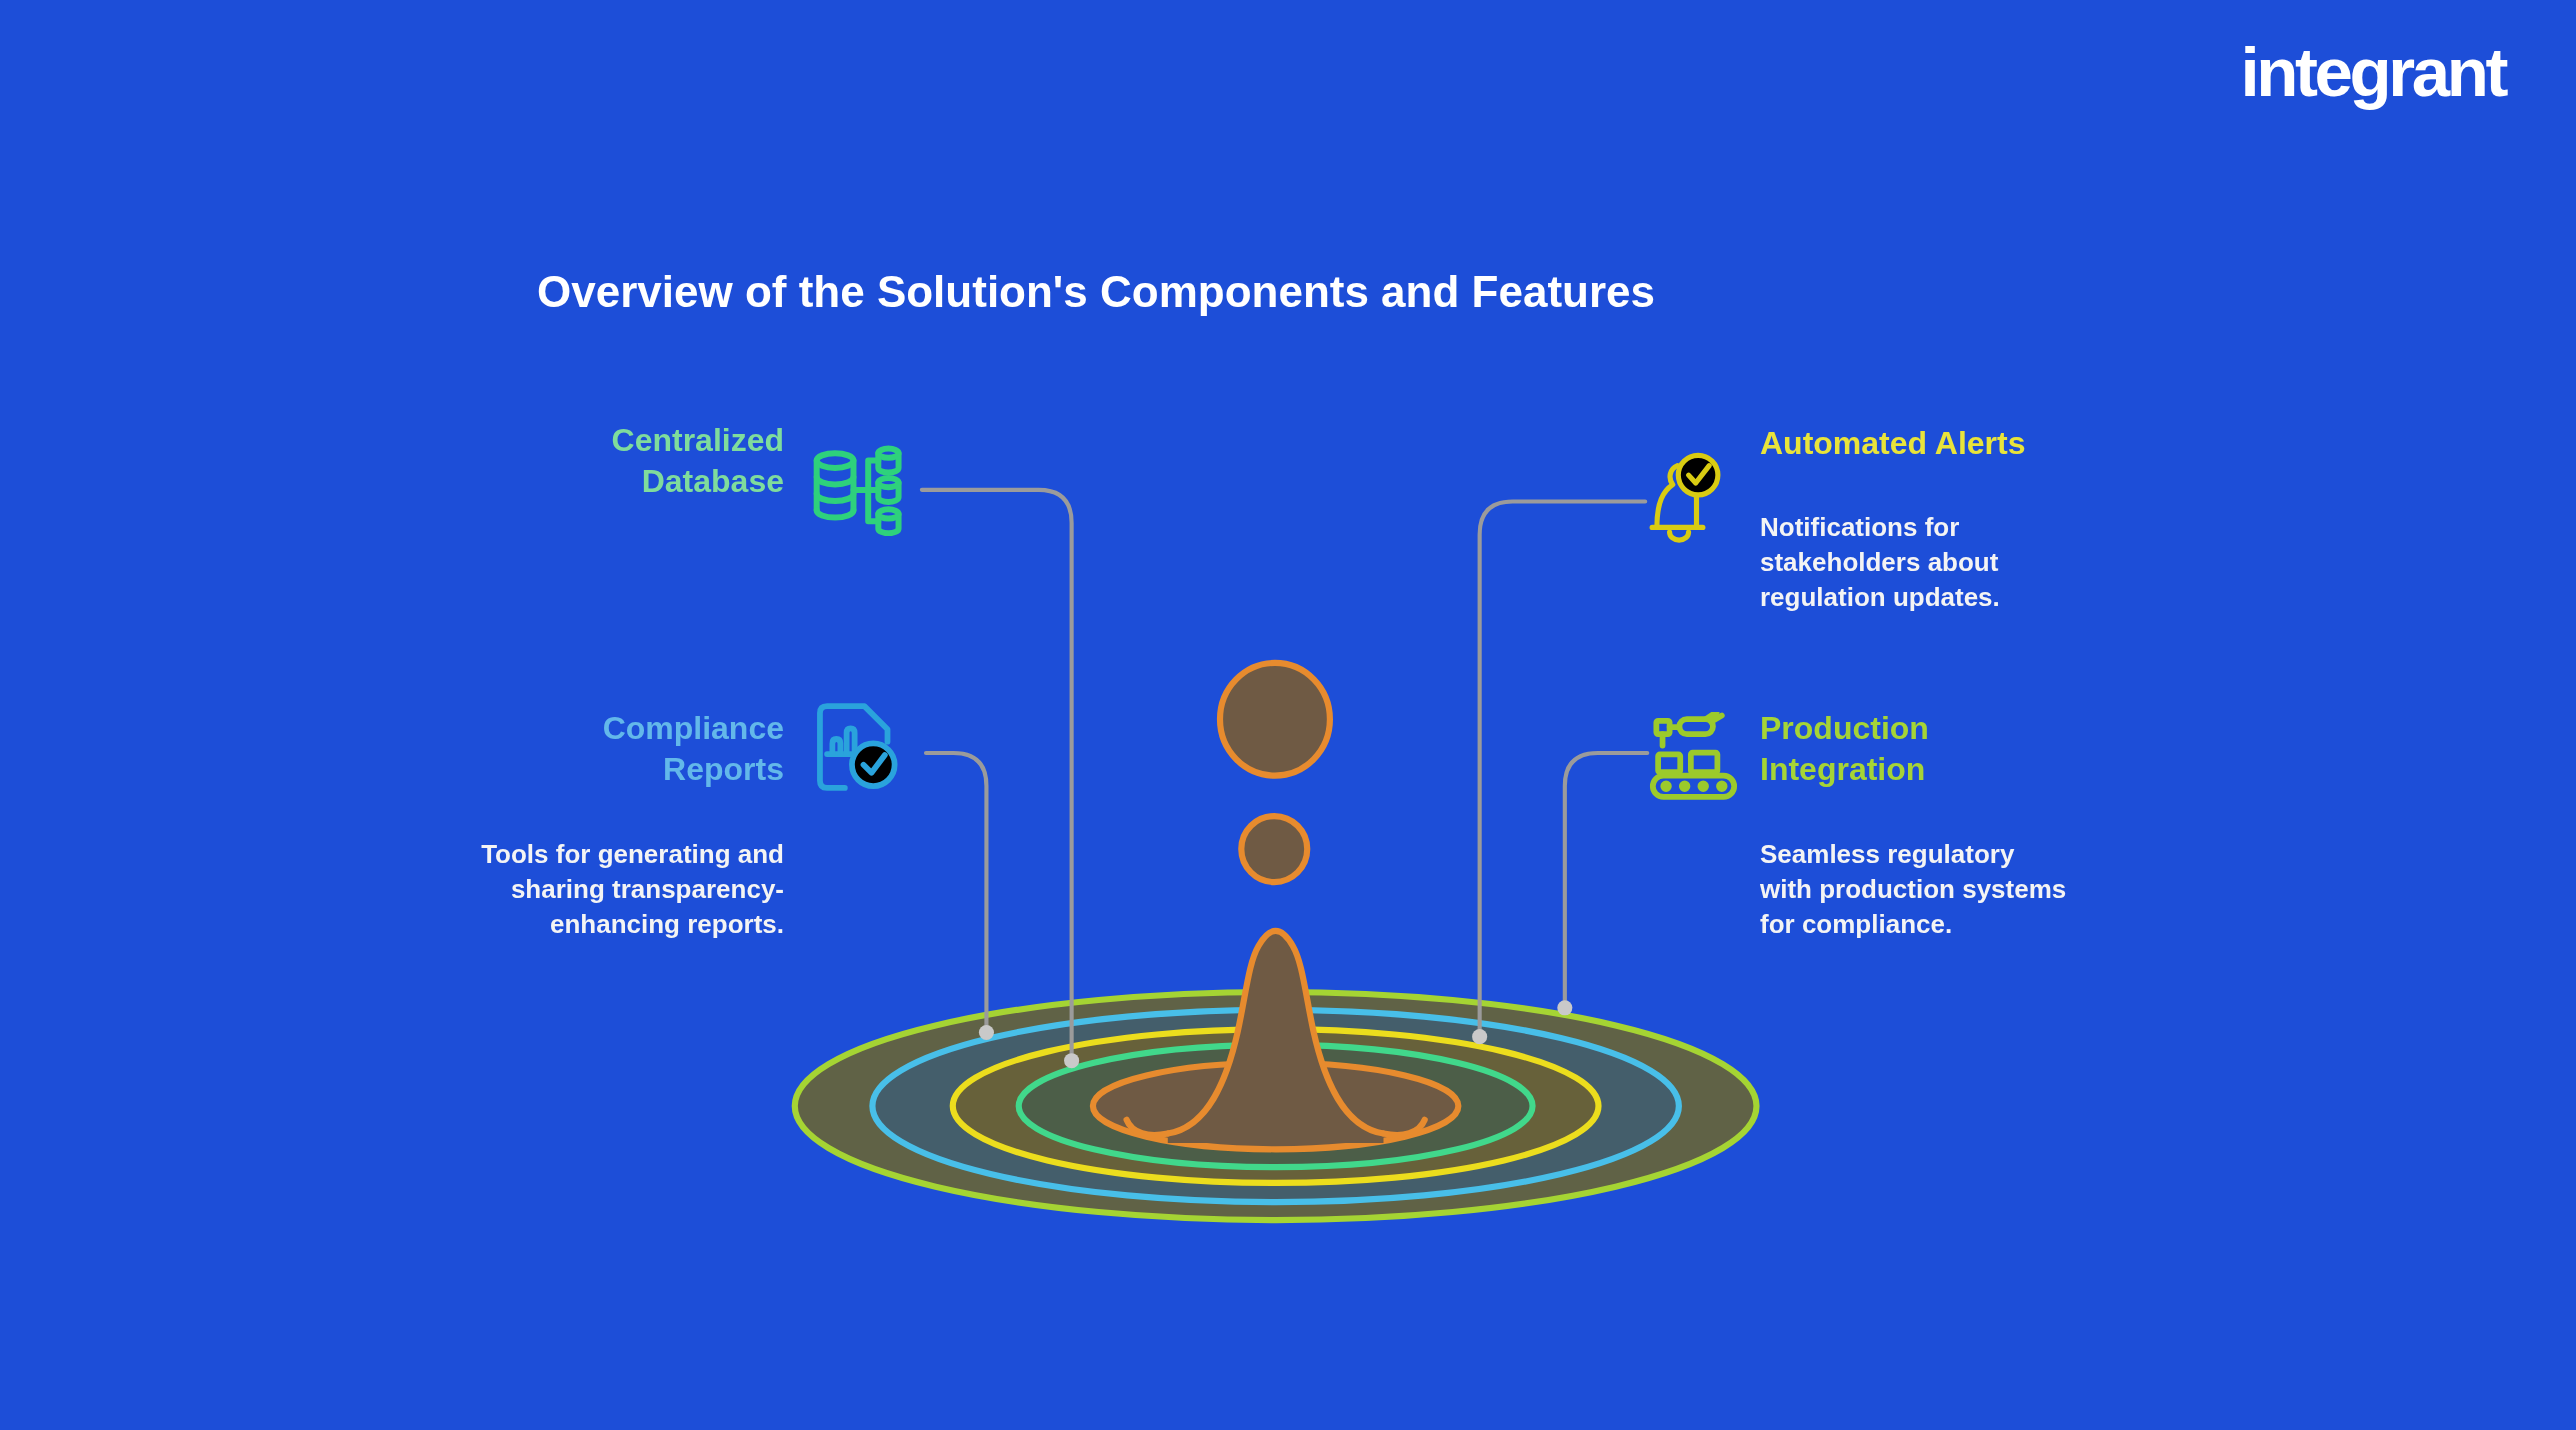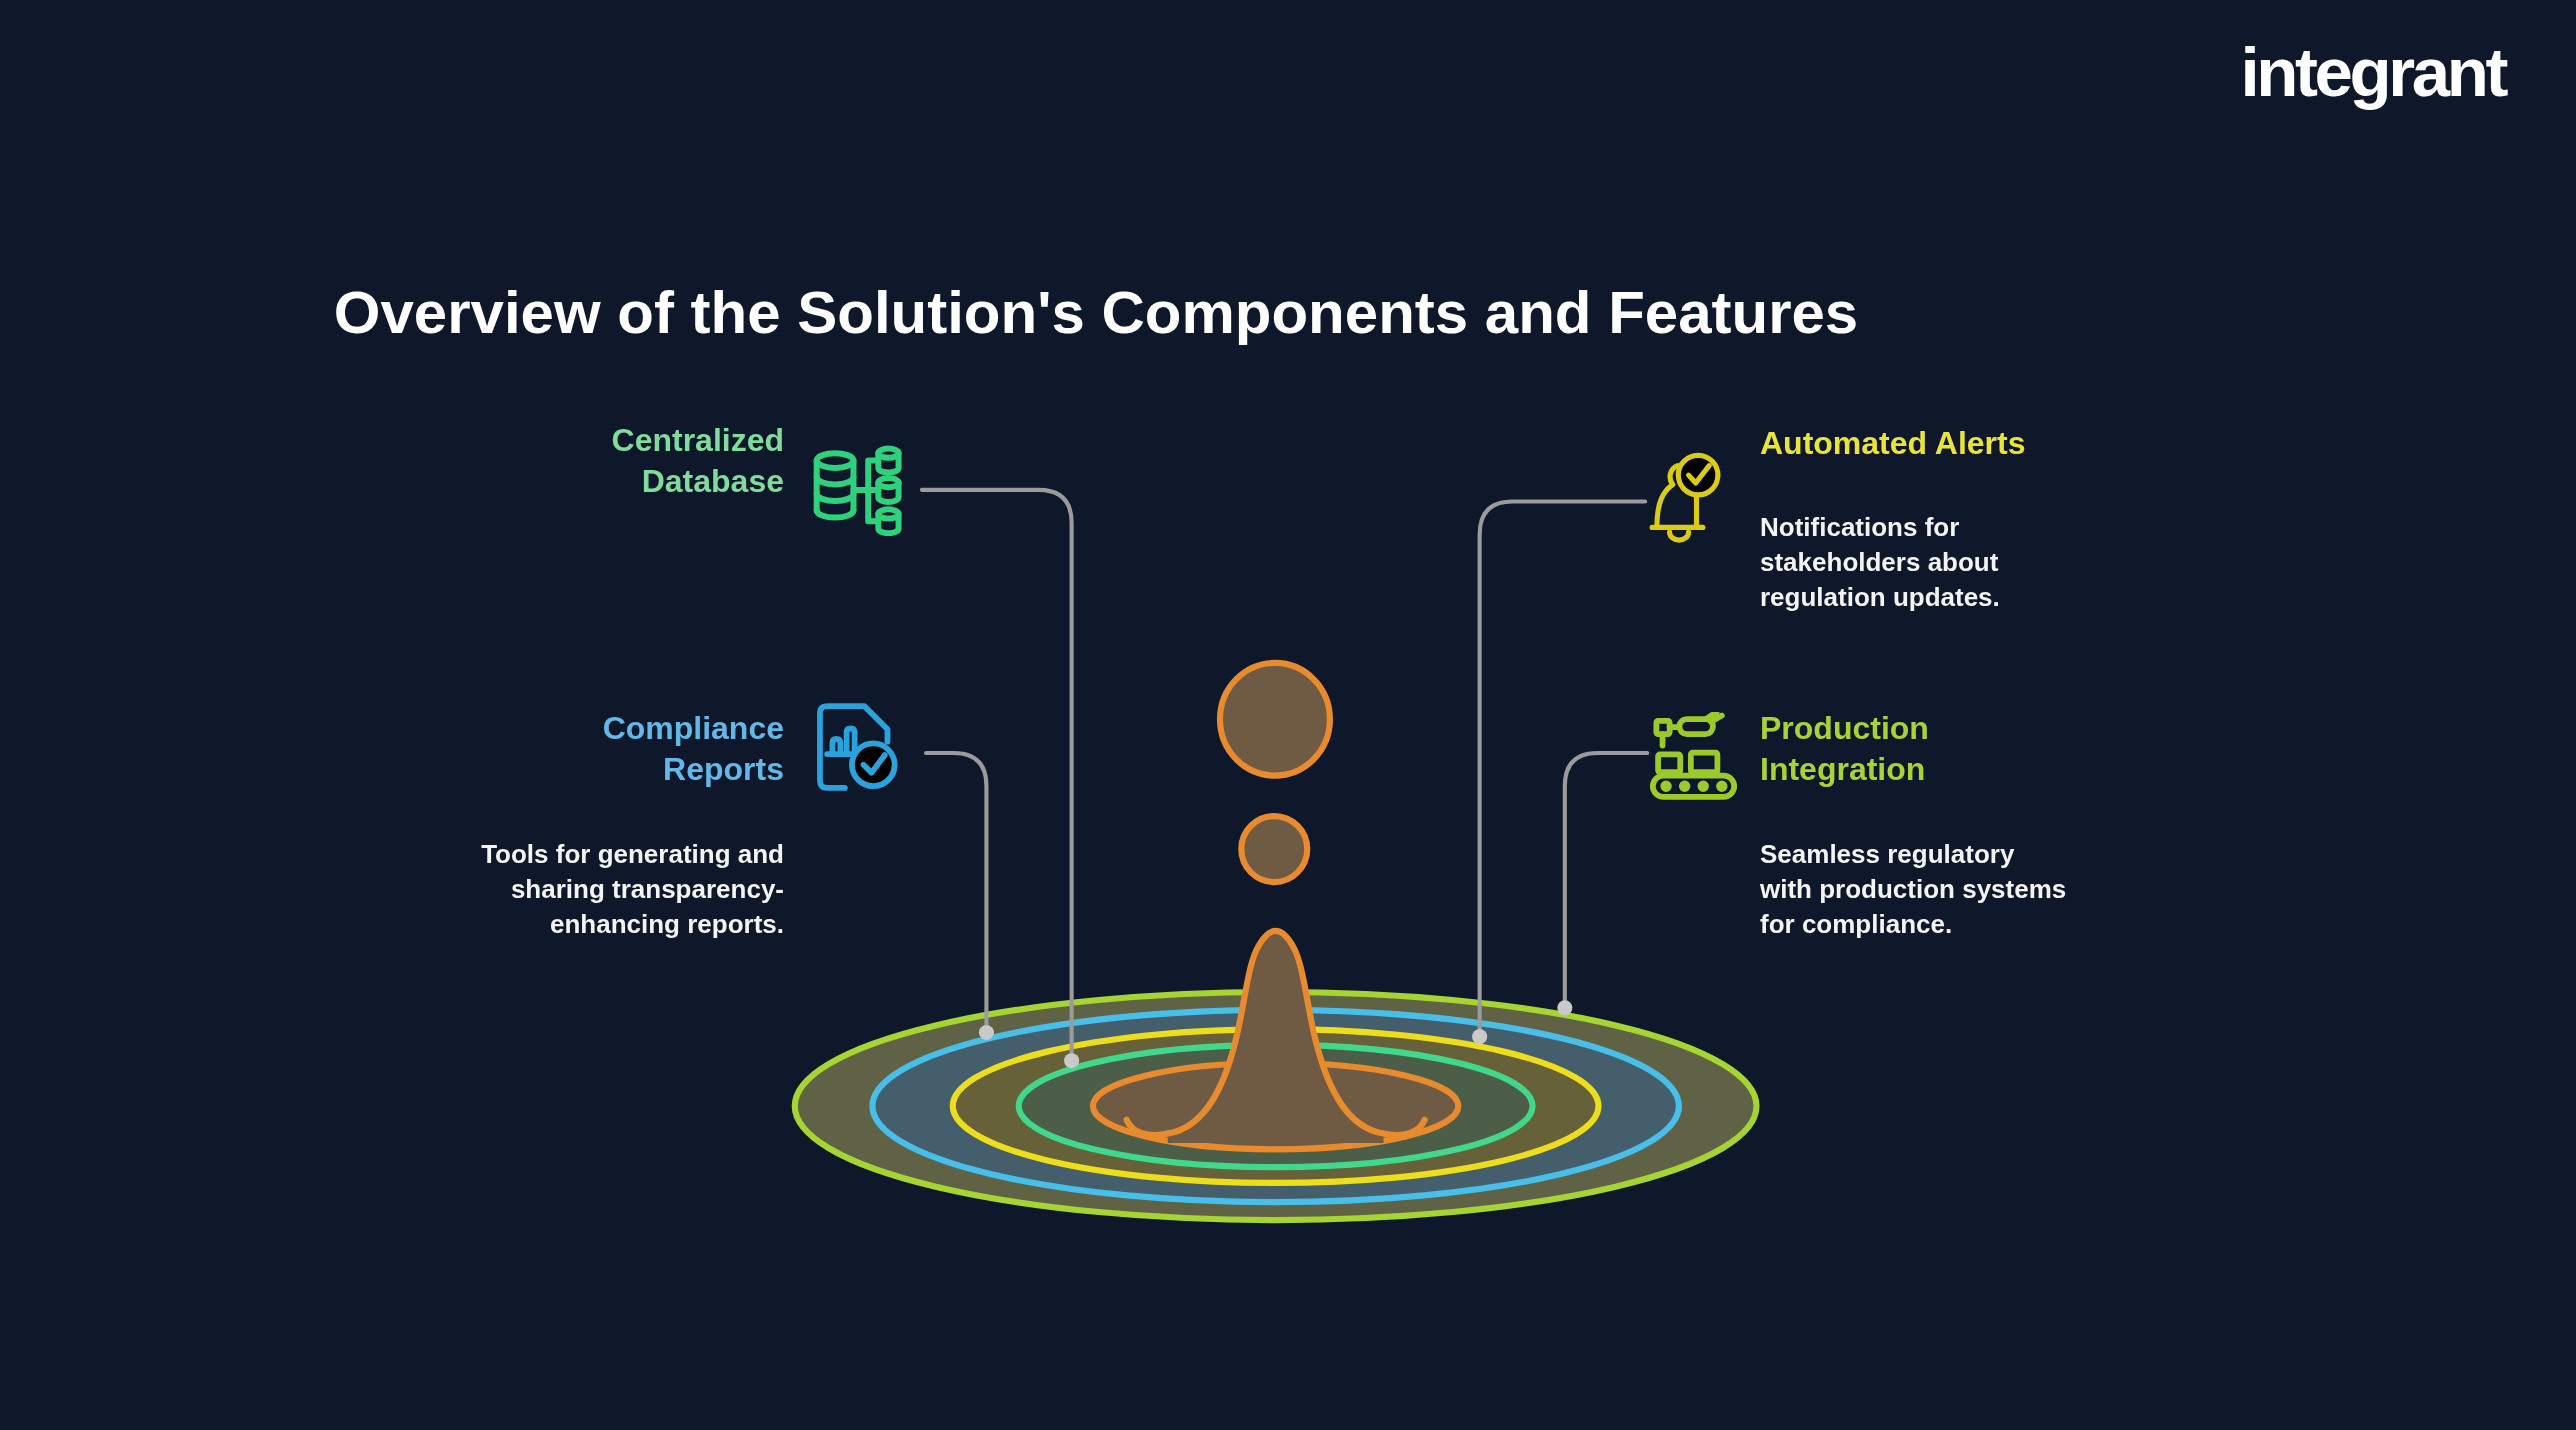--- a/index.html
+++ b/index.html
@@ -1,31 +1,31 @@
 <!DOCTYPE html>
 <html style="font-size:11px"><head>
 <meta charset="utf-8">
 <style>
   html,body{margin:0;padding:0;background:#000;}
   #canvas{
     position:relative;
     width:2576px;height:1431px;
-    background:#0f172a;
+    background:#1d4ed8;
     overflow:hidden;
     font-family:"Liberation Sans", sans-serif;
   }
   .logo{
     position:absolute;top:33px;right:71px;
     color:#ffffff;font-size:69px;font-weight:bold;
     letter-spacing:-3.4px;
   }
   .page-title{
     position:absolute;top:238px;left:0;width:2192px;
     text-align:center;color:#ffffff;
-    font-size:60px;font-weight:bold;letter-spacing:0px;
+    font-size:44px;font-weight:bold;letter-spacing:0px;
   }
   .feature-title{
     position:absolute;
     font-size:32px;font-weight:bold;line-height:1.28;
     white-space:pre-line;
   }
   .feature-desc{
     position:absolute;
     font-size:26px;font-weight:bold;line-height:1.34;
     color:#f4f4f4;white-space:pre-line;

